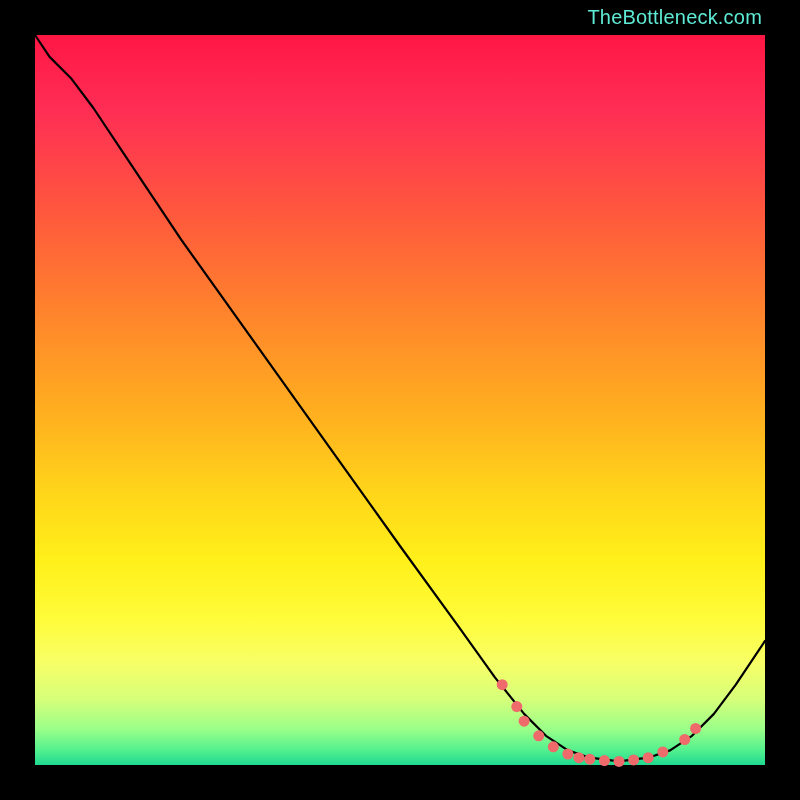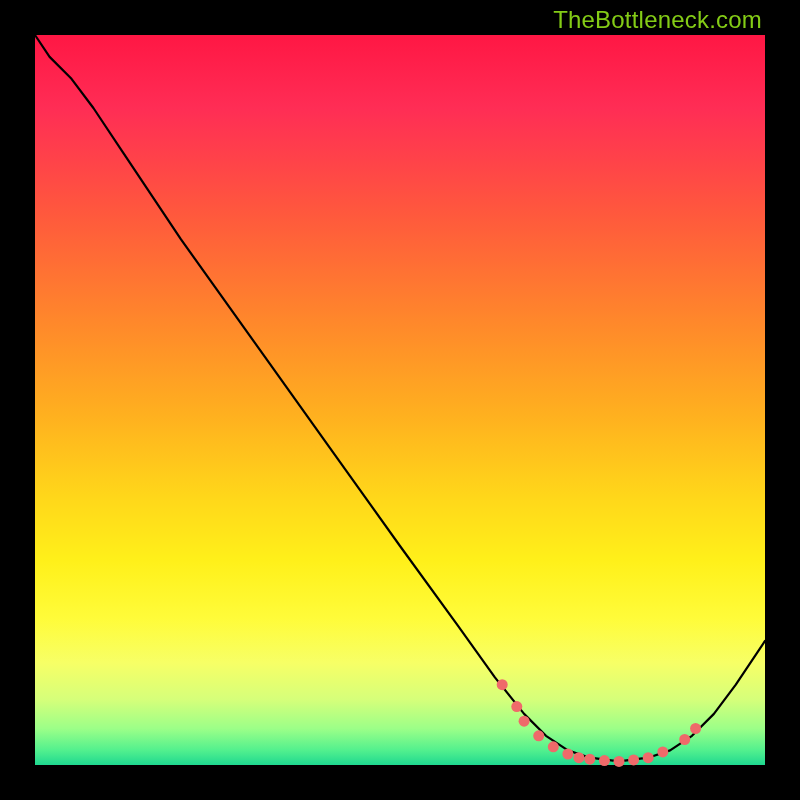--- a/index.html
+++ b/index.html
@@ -40,22 +40,22 @@
       #d6ff7a 91%,
       #9cff88 95%,
       #52f08e 98%,
       #1fd890 100%
     );
   }
   .watermark {
     position: absolute;
     top: 6px;
     right: 38px;
-    color: #84cc16;
-    font-size: 24px;
+    color: #5eead4;
+    font-size: 20px;
     font-weight: 500;
     letter-spacing: 0.2px;
     white-space: nowrap;
   }
   svg.curve {
     position: absolute;
     left: 0;
     top: 0;
     width: 730px;
     height: 730px;

